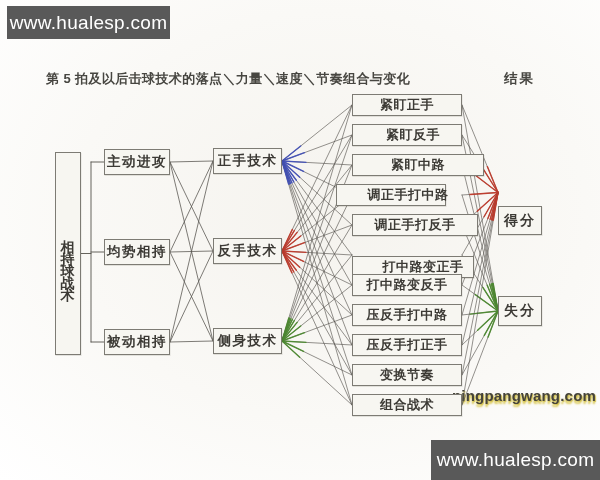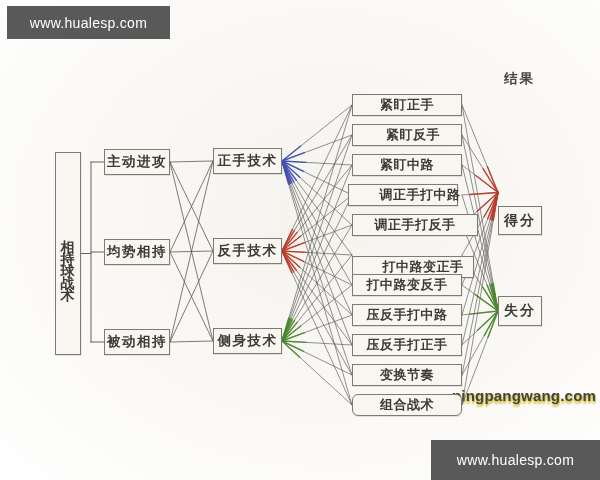--- a/index.html
+++ b/index.html
@@ -4,21 +4,21 @@
 <style>
   html,body{margin:0;padding:0;background:#ffffff;}
   .stage{
     position:relative;width:600px;height:480px;overflow:hidden;
     font-family:"Liberation Sans","DejaVu Sans",sans-serif;
     background:radial-gradient(ellipse at 55% 45%, #f5f3ee 0%, #faf9f6 55%, #ffffff 100%);
   }
   .banner{
     position:absolute;background:#595959;color:#ffffff;
     display:flex;align-items:center;justify-content:center;
-    font-size:14px;letter-spacing:0.3px;
+    font-size:19px;letter-spacing:0.3px;
   }
   .banner.top{left:7px;top:6px;width:163px;height:33px;}
   .banner.bottom{left:431px;top:440px;width:169px;height:40px;}
   .title{
     position:absolute;left:46px;top:70px;width:420px;
     font-size:13px;font-weight:600;color:#474641;letter-spacing:0.4px;white-space:nowrap;
   }
   .result-header{
     position:absolute;left:504px;top:70px;
     font-size:13.5px;font-weight:600;color:#474641;letter-spacing:2px;
@@ -171,41 +171,42 @@
       <line x1="462" y1="405" x2="498" y2="192.5" stroke="#55534d" stroke-width="0.85" stroke-opacity="0.75" stroke-linecap="round"></line>
       <line x1="498" y1="192.5" x2="493.3231100075355" y2="220.1066423166307" stroke="#c03a2b" stroke-width="1.4" stroke-opacity="0.95" stroke-linecap="round"></line>
       <line x1="462" y1="405" x2="498" y2="311" stroke="#55534d" stroke-width="0.85" stroke-opacity="0.75" stroke-linecap="round"></line>
       <line x1="498" y1="311" x2="487.98587653500283" y2="337.1479890474926" stroke="#4c8a2f" stroke-width="1.4" stroke-opacity="0.95" stroke-linecap="round"></line>
     </svg>
 
   <div class="banner top">
     <span>www.hualesp.com</span>
   </div>
 
+  <div class="title">第 5 拍及以后击球技术的落点＼力量＼速度＼节奏组合与变化</div>
   <div class="result-header">结果</div>
 
   <div id="nodes">
       <div class="node root" style="left: 55px; top: 152px; width: 26px; height: 203px;">相持球战术</div>
       <div class="node situation" style="left: 104px; top: 149px; width: 66px; height: 26px;">主动进攻</div>
       <div class="node situation" style="left: 104px; top: 239px; width: 66px; height: 26px;">均势相持</div>
       <div class="node situation" style="left: 104px; top: 329px; width: 66px; height: 26px;">被动相持</div>
       <div class="node technique" style="left: 213px; top: 148px; width: 69px; height: 26px;">正手技术</div>
       <div class="node technique" style="left: 213px; top: 238px; width: 69px; height: 26px;">反手技术</div>
       <div class="node technique" style="left: 213px; top: 328px; width: 69px; height: 26px;">侧身技术</div>
       <div class="node combo" style="left: 352px; top: 94px; width: 110px; height: 22px;">紧盯正手</div>
       <div class="node combo" style="left: 352px; top: 124px; width: 110px; height: 22px; padding-left: 12px;">紧盯反手</div>
-      <div class="node combo" style="left: 352px; top: 154px; width: 110px; height: 22px;">紧盯中路</div>
-      <div class="node combo" style="left: 348px; top: 184px; width: 110px; height: 22px; padding-left: 34px;">调正手打中路</div>
+      <div class="node combo" style="left: 352px; top: 154px; width: 132px; height: 22px;">紧盯中路</div>
+      <div class="node combo" style="left: 336px; top: 184px; width: 110px; height: 22px; padding-left: 34px;">调正手打中路</div>
       <div class="node combo" style="left: 352px; top: 214px; width: 126px; height: 22px;">调正手打反手</div>
       <div class="node combo" style="left: 352px; top: 256px; width: 122px; height: 22px; padding-left: 20px;">打中路变正手</div>
       <div class="node combo" style="left: 352px; top: 274px; width: 110px; height: 22px;">打中路变反手</div>
       <div class="node combo" style="left: 352px; top: 304px; width: 110px; height: 22px;">压反手打中路</div>
       <div class="node combo" style="left: 352px; top: 334px; width: 110px; height: 22px;">压反手打正手</div>
       <div class="node combo" style="left: 352px; top: 364px; width: 110px; height: 22px;">变换节奏</div>
-      <div class="node combo" style="left: 352px; top: 394px; width: 110px; height: 22px; border-radius: 6px;">组合战术</div>
+      <div class="node combo" style="left: 352px; top: 394px; width: 110px; height: 22px;">组合战术</div>
       <div class="node result" style="left: 498px; top: 178px; width: 44px; height: 29px; margin-top: 28px;">得分</div>
       <div class="node result" style="left: 498px; top: 296px; width: 44px; height: 30px;">失分</div>
     </div>
 
   <div class="watermark">pingpangwang.com</div>
 
   <div class="banner bottom">
     <span>www.hualesp.com</span>
   </div>
 </div>

